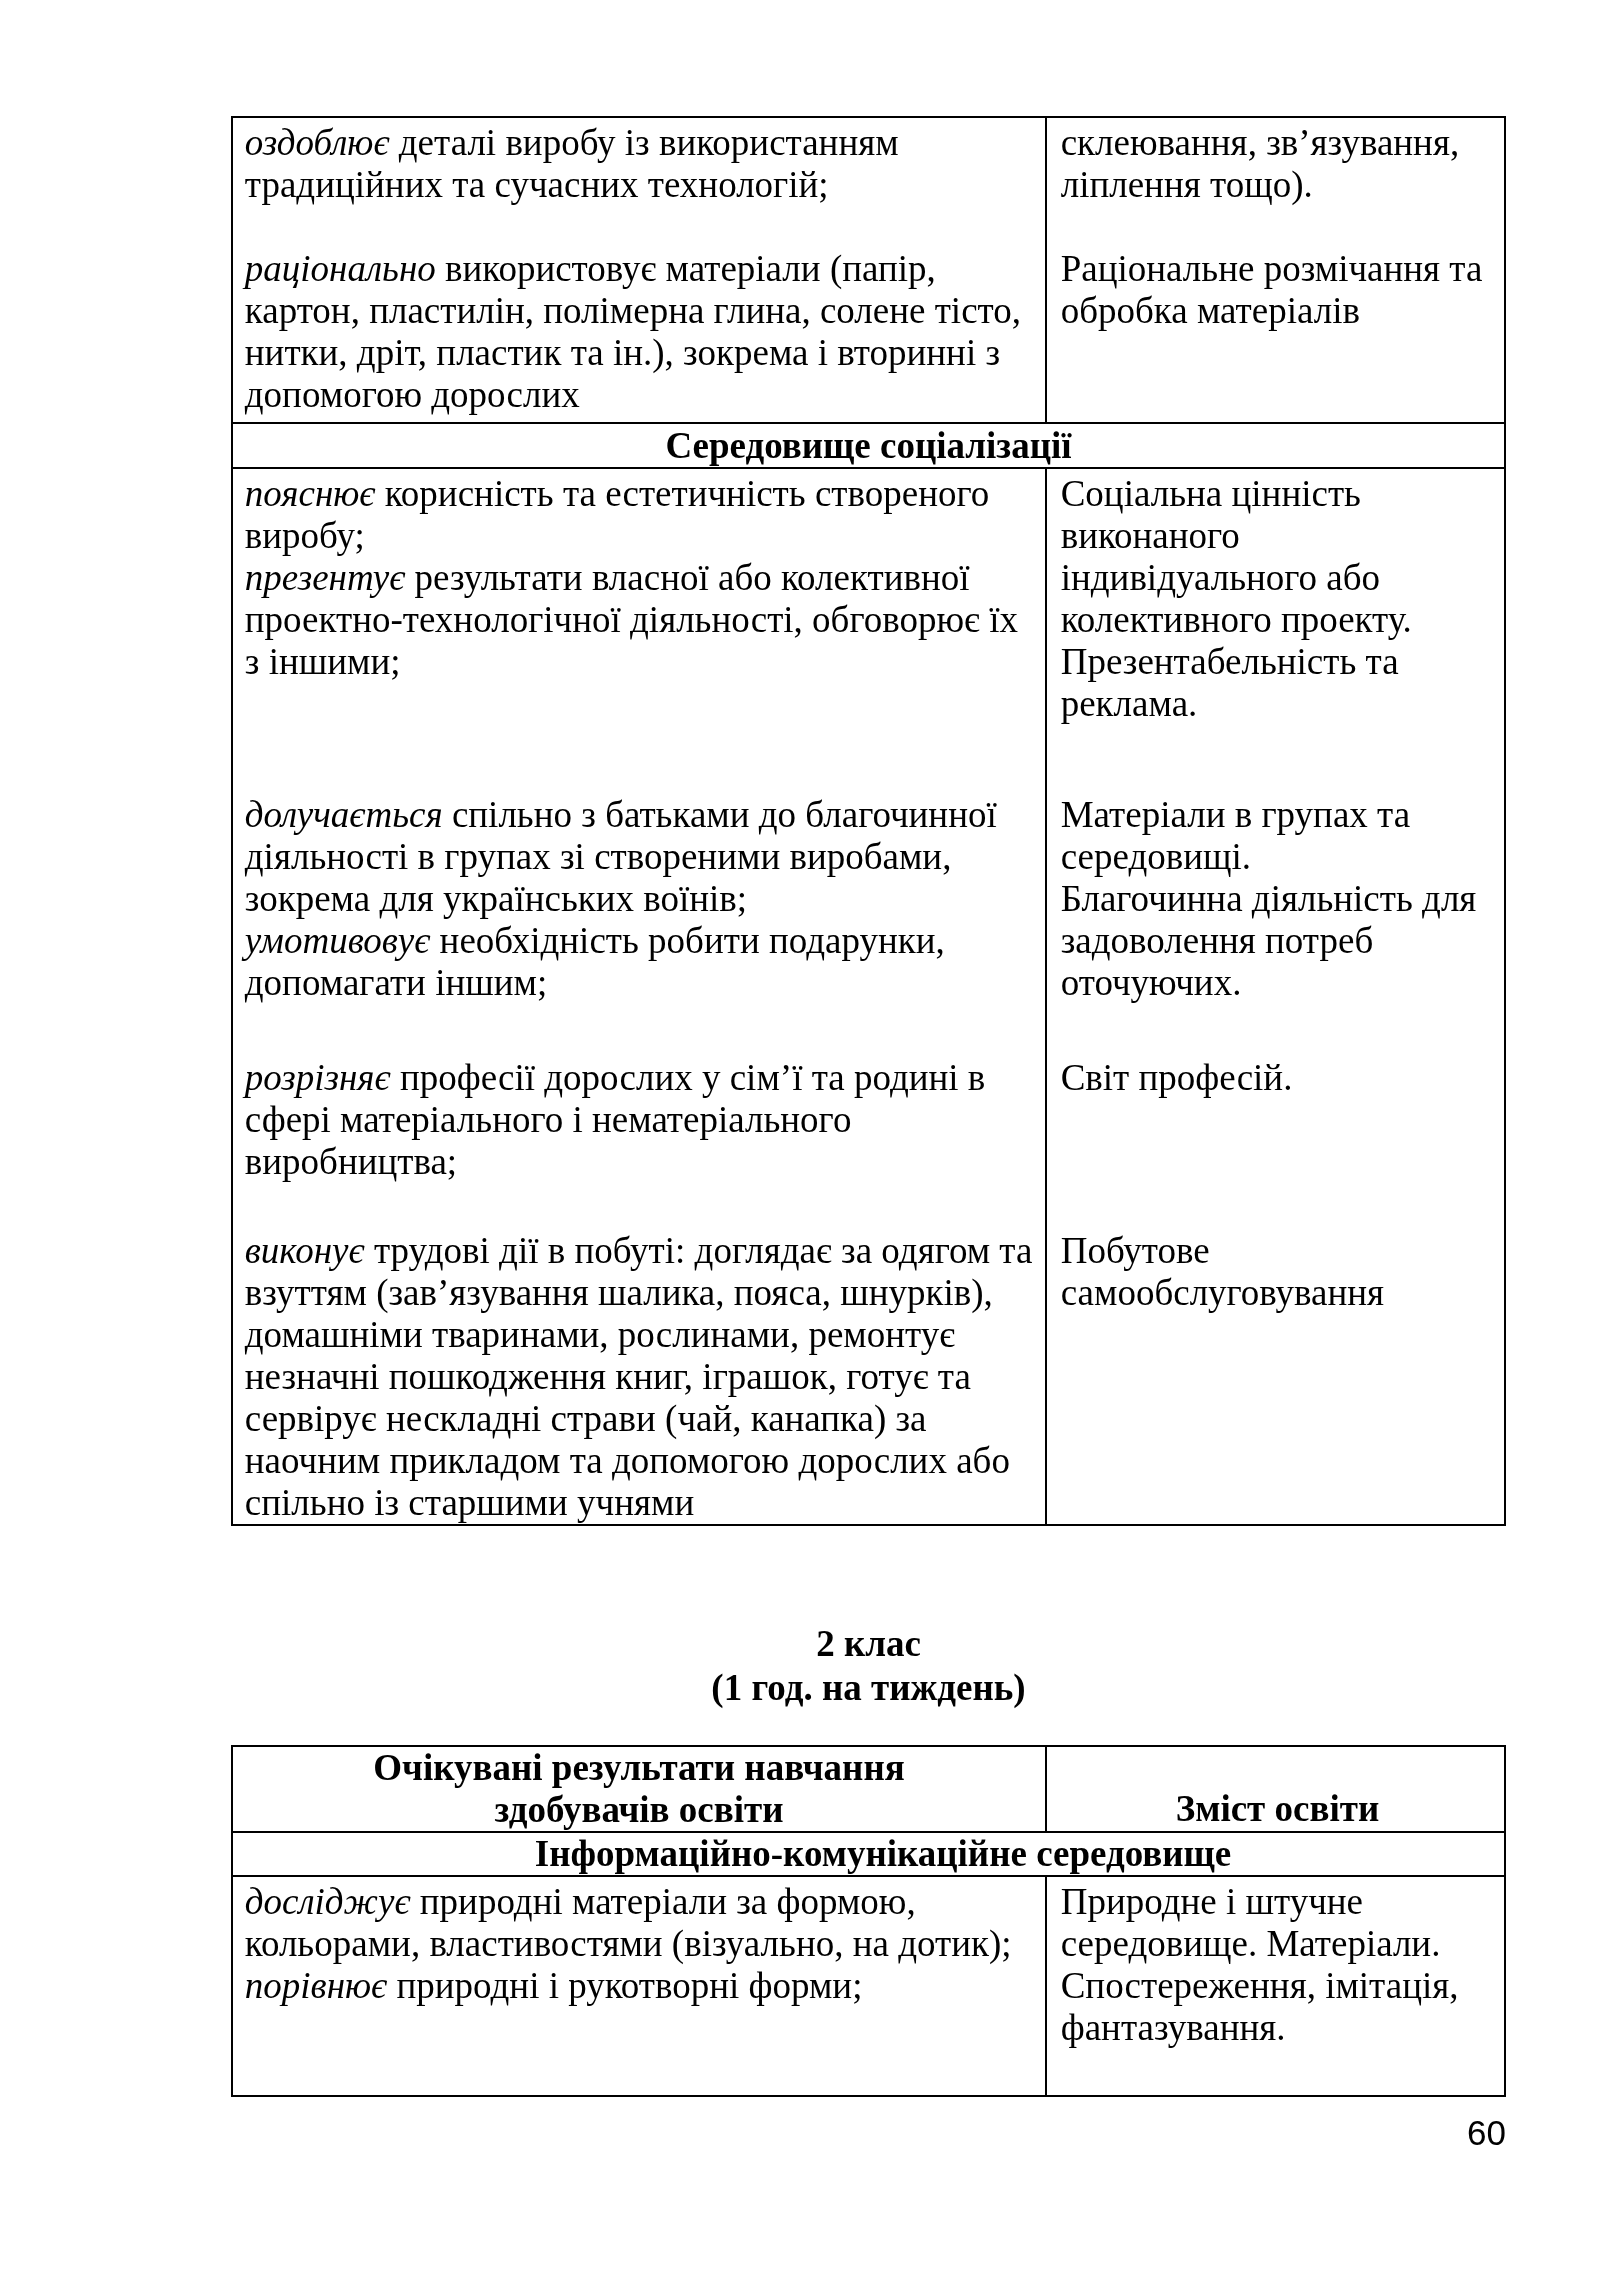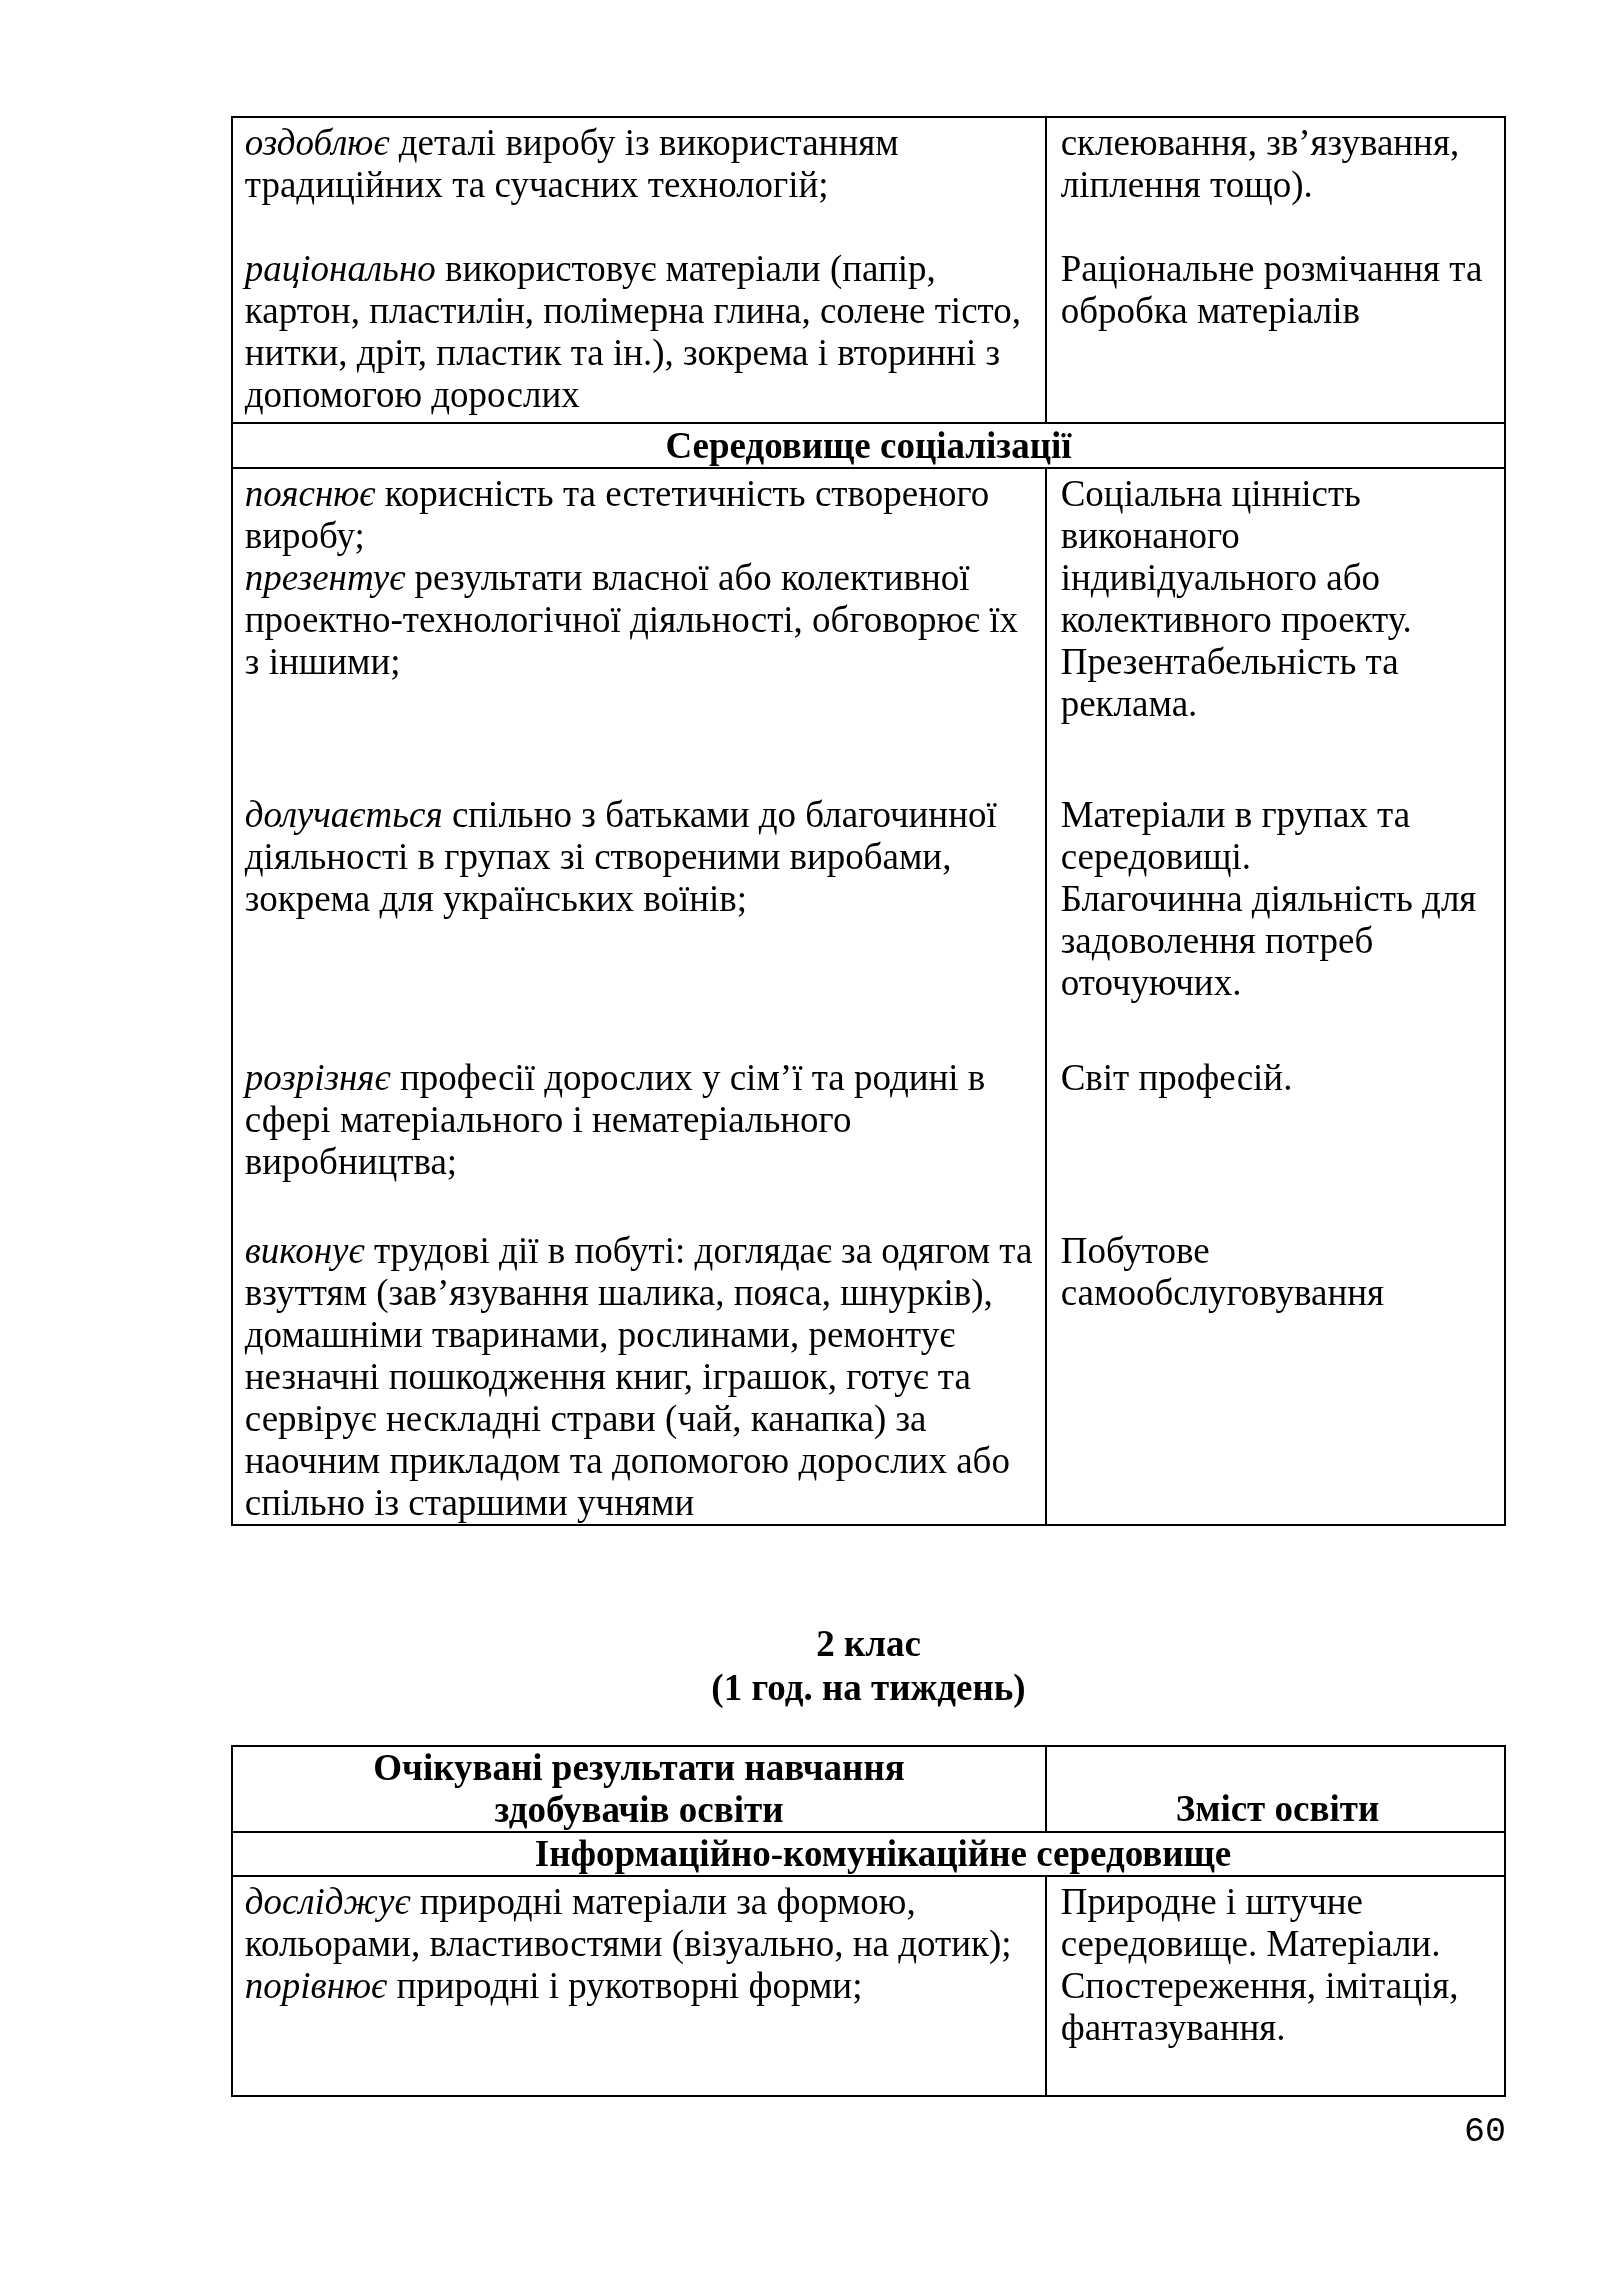--- a/index.html
+++ b/index.html
@@ -71,21 +71,21 @@
     display: flex;
     flex-direction: column;
     justify-content: flex-end;
     align-items: center;
     padding-bottom: 1px;
   }
   .pagenum {
     position: absolute;
     top: 2113px;
     right: 115px;
-    font-family: Liberation Mono, monospace;
+    font-family: Liberation Sans, sans-serif;
     font-size: 35px;
     line-height: 39px;
   }
 </style>
 </head>
 <body>
 
 <div class="doc">
 
   <div class="tbl">
@@ -111,20 +111,21 @@
         <p><span class="lead">презентує</span><span> результати власної або колективної проектно-технологічної діяльності, обговорює їх з іншими;</span></p>
       </div>
       <div class="cr">
         <p>Соціальна цінність виконаного індивідуального або колективного проекту. Презентабельність та реклама.</p>
       </div>
     </div>
 
     <div class="trow t1-r1">
       <div class="cl">
         <p><span class="lead">долучається</span><span> спільно з батьками до благочинної діяльності в групах зі створеними виробами, зокрема для українських воїнів;</span></p>
+        <p><span class="lead">умотивовує</span><span> необхідність робити подарунки, допомагати іншим;</span></p>
       </div>
       <div class="cr">
         <p>Матеріали в групах та середовищі.</p>
         <p>Благочинна діяльність для задоволення потреб оточуючих.</p>
       </div>
     </div>
 
     <div class="trow t1-r2">
       <div class="cl">
         <p><span class="lead">розрізняє</span><span> професії дорослих у сім’ї та родині в сфері матеріального і нематеріального виробництва;</span></p>

